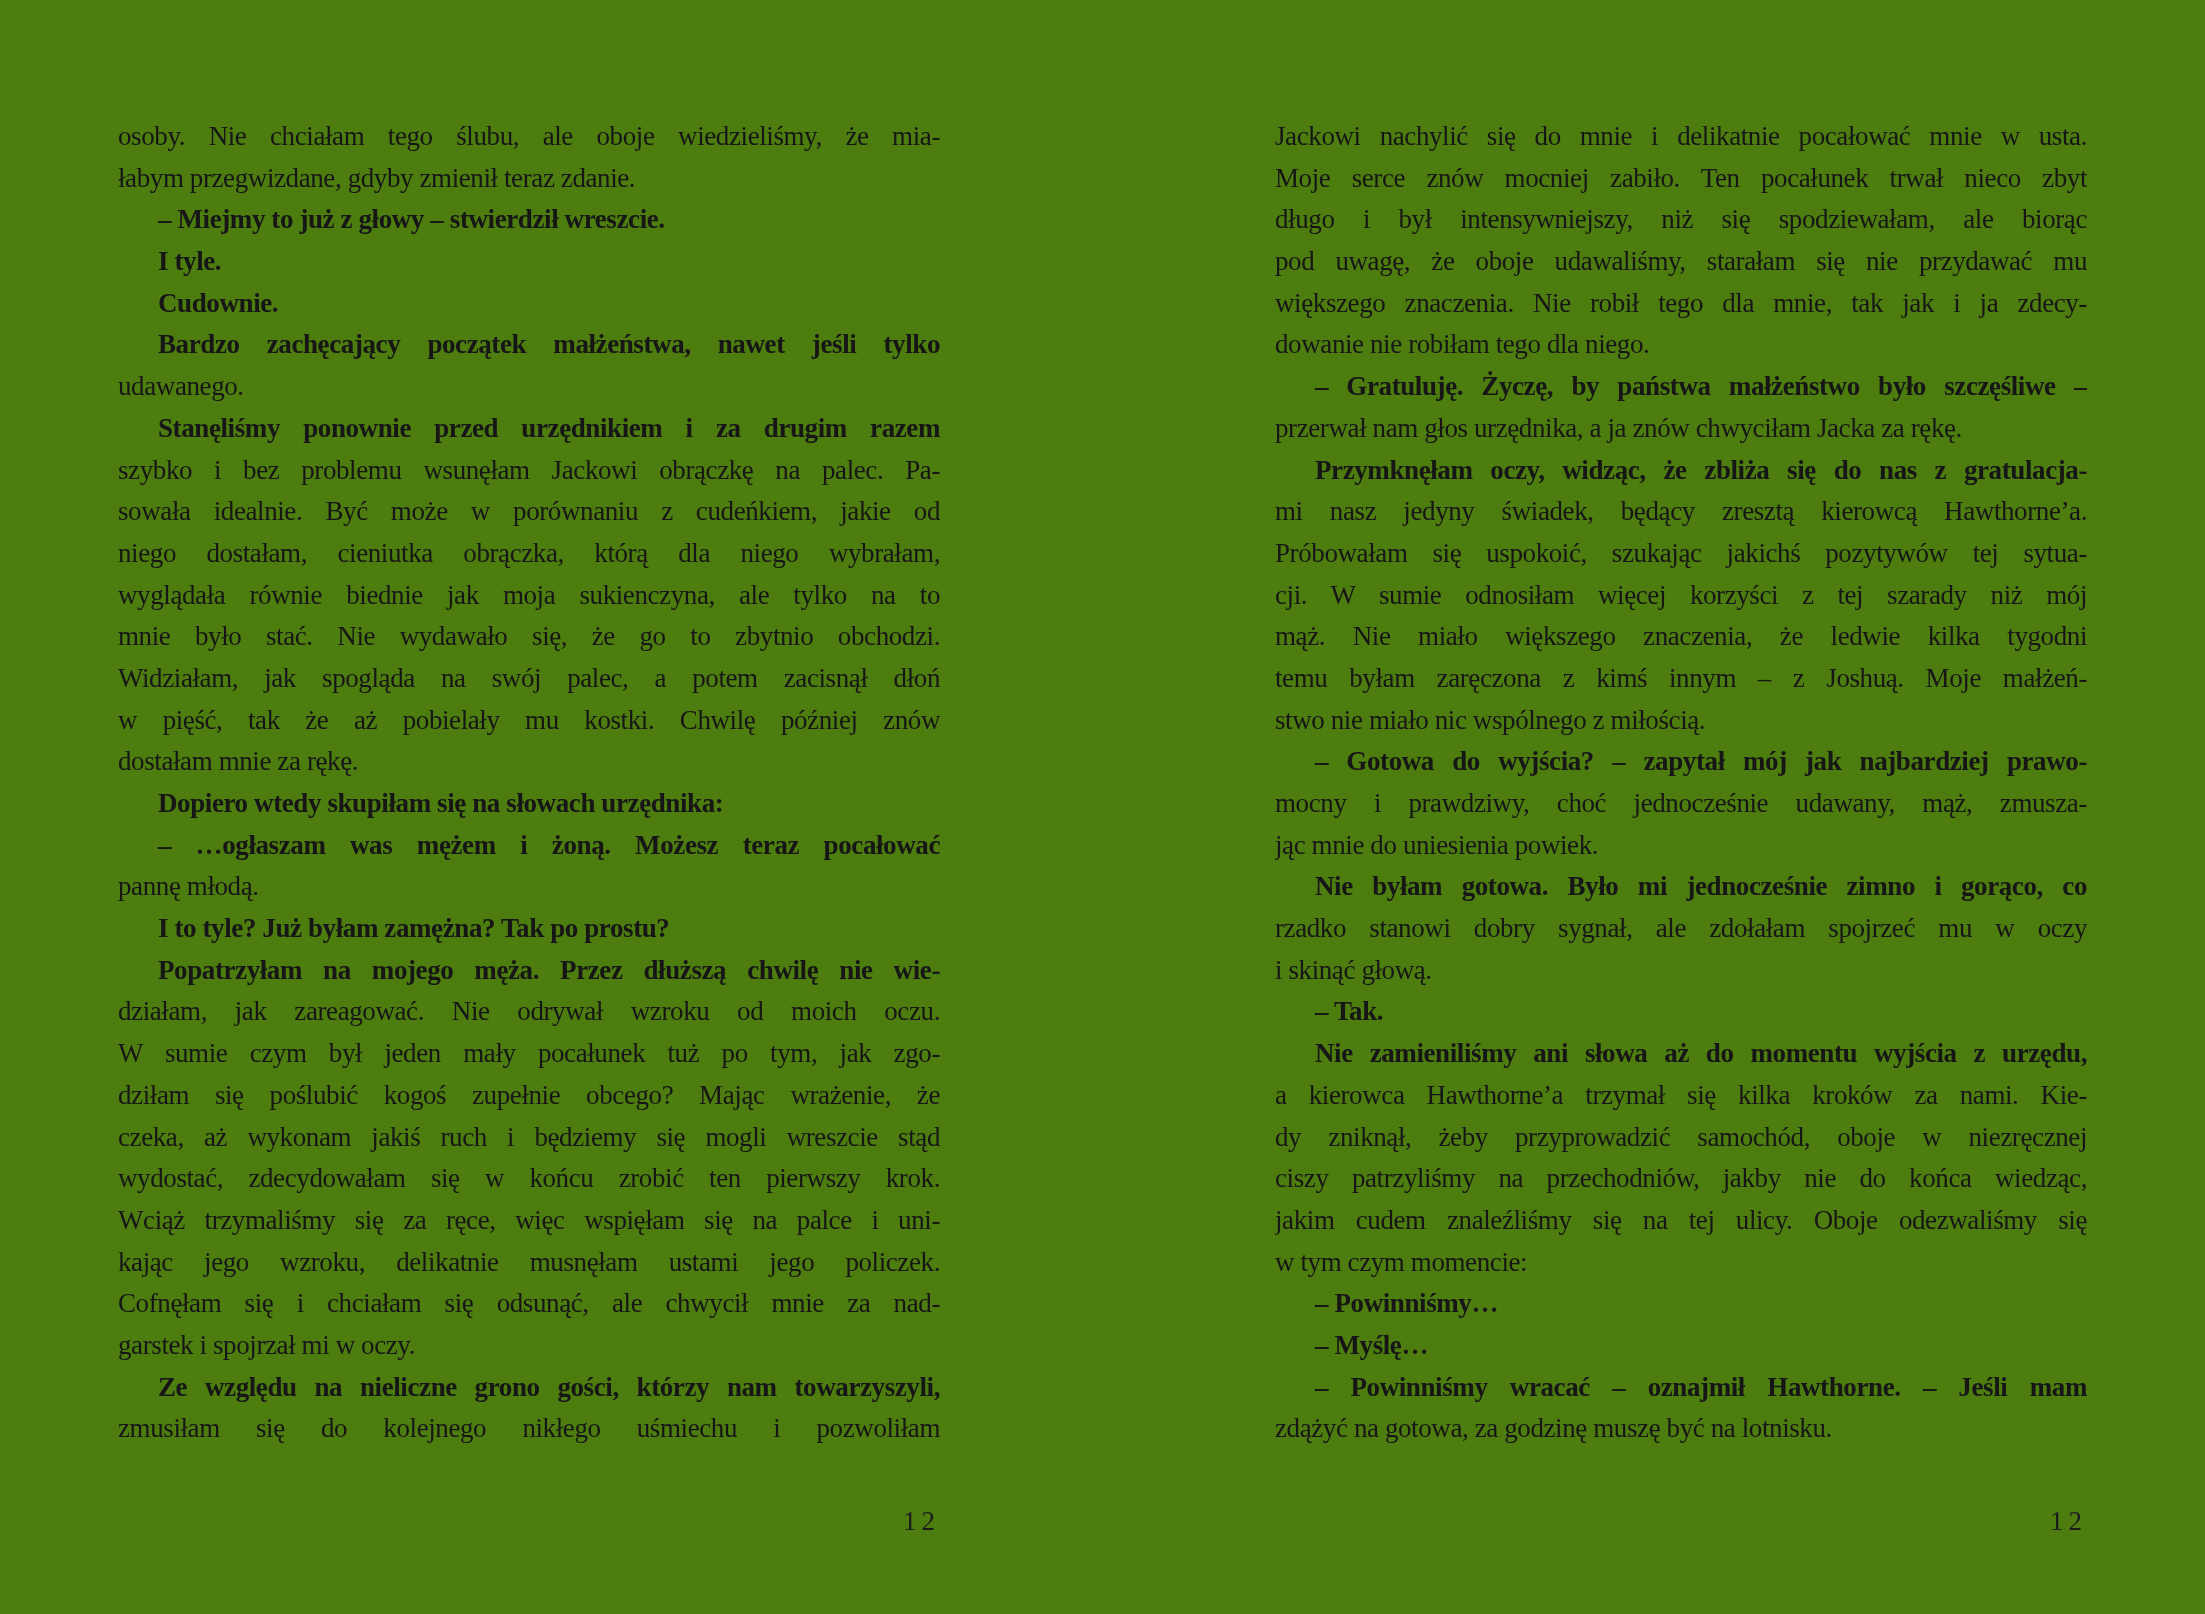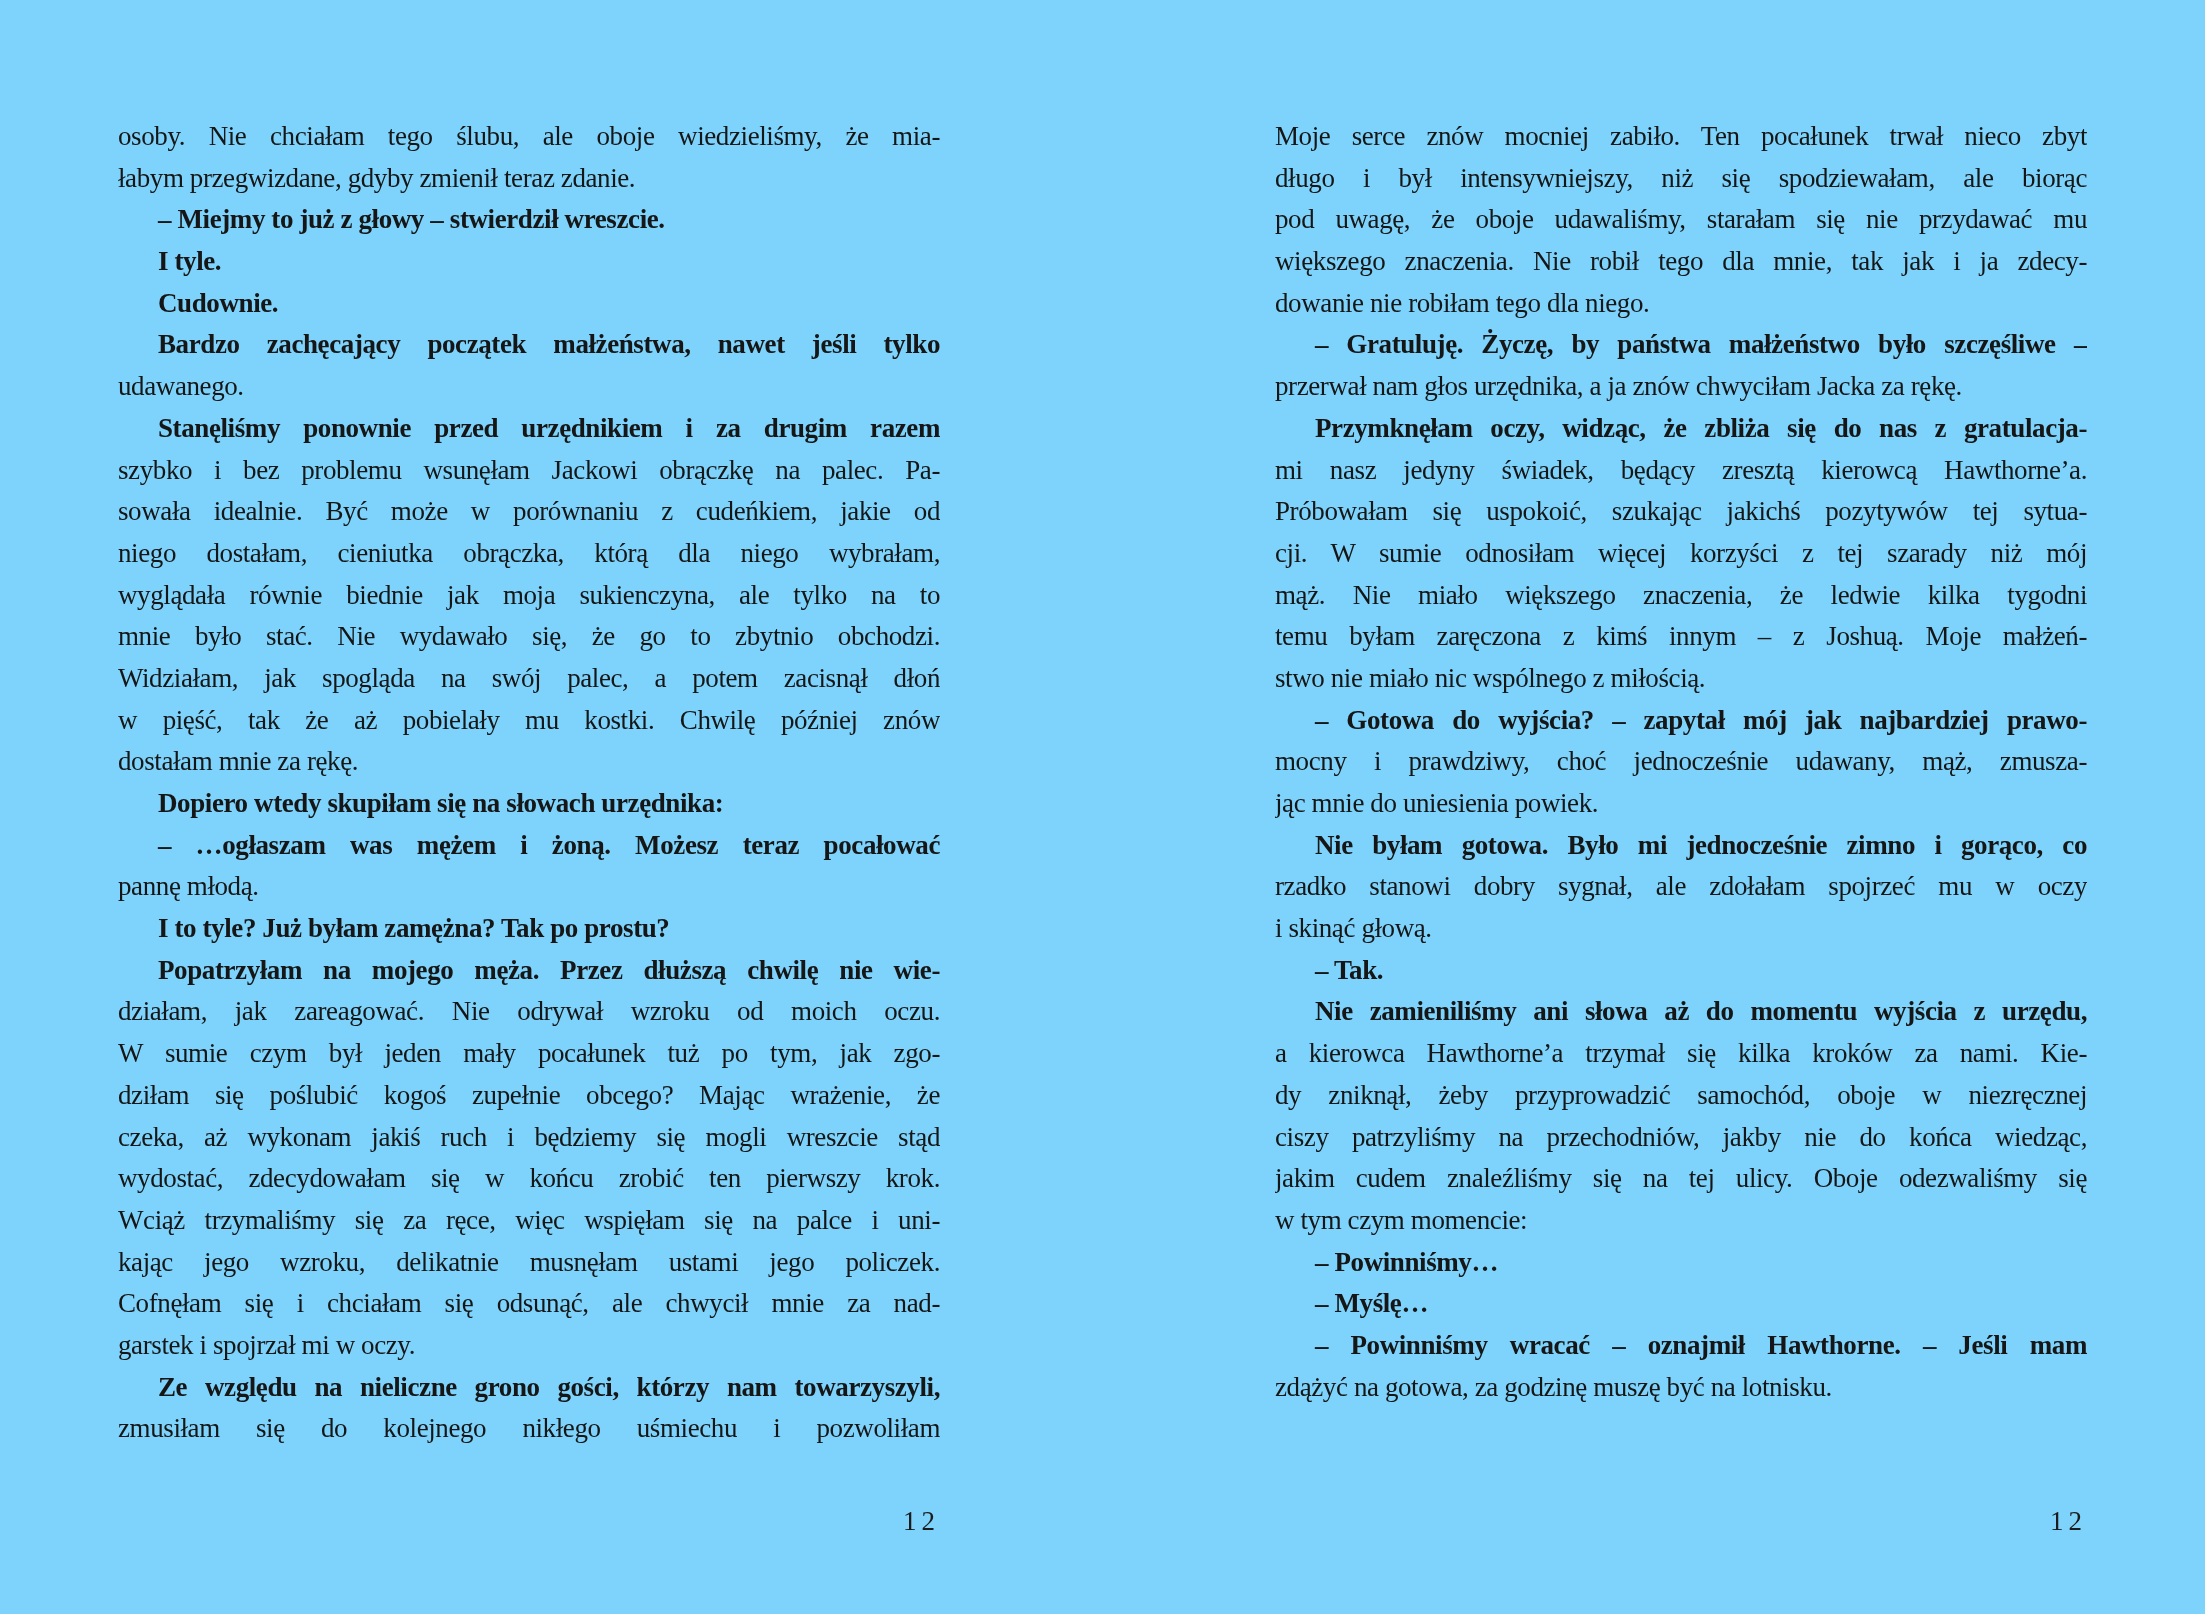--- a/index.html
+++ b/index.html
@@ -4,21 +4,21 @@
 <style>
   html, body {
     margin: 0;
     padding: 0;
     background: #ffffff;
   }
   .spread {
     position: relative;
     width: 2205px;
     height: 1614px;
-    background: #7dd3fc;
+    background: #4d7c0f;
     color: #161616;
     font-family: "Liberation Serif", "DejaVu Serif", serif;
     overflow: hidden;
   }
   .textblock {
     position: absolute;
     top: 116px;
     overflow: hidden;
   }
   .textblock.left  { left: 118px;  width: 822px; }
@@ -85,20 +85,21 @@
       <div class="line just">wydostać, zdecydowałam się w końcu zrobić ten pierwszy krok.</div>
       <div class="line just">Wciąż trzymaliśmy się za ręce, więc wspięłam się na palce i uni-</div>
       <div class="line just">kając jego wzroku, delikatnie musnęłam ustami jego policzek.</div>
       <div class="line just">Cofnęłam się i chciałam się odsunąć, ale chwycił mnie za nad-</div>
       <div class="line">garstek i spojrzał mi w oczy.</div>
       <div class="line indent just">Ze względu na nieliczne grono gości, którzy nam towarzyszyli,</div>
       <div class="line just">zmusiłam się do kolejnego nikłego uśmiechu i pozwoliłam</div>
     </div>
 
   <div class="textblock right" id="right-text">
+      <div class="line just">Jackowi nachylić się do mnie i delikatnie pocałować mnie w usta.</div>
       <div class="line just">Moje serce znów mocniej zabiło. Ten pocałunek trwał nieco zbyt</div>
       <div class="line just">długo i był intensywniejszy, niż się spodziewałam, ale biorąc</div>
       <div class="line just">pod uwagę, że oboje udawaliśmy, starałam się nie przydawać mu</div>
       <div class="line just">większego znaczenia. Nie robił tego dla mnie, tak jak i ja zdecy-</div>
       <div class="line">dowanie nie robiłam tego dla niego.</div>
       <div class="line indent just">– Gratuluję. Życzę, by państwa małżeństwo było szczęśliwe –</div>
       <div class="line">przerwał nam głos urzędnika, a ja znów chwyciłam Jacka za rękę.</div>
       <div class="line indent just">Przymknęłam oczy, widząc, że zbliża się do nas z gratulacja-</div>
       <div class="line just">mi nasz jedyny świadek, będący zresztą kierowcą Hawthorne’a.</div>
       <div class="line just">Próbowałam się uspokoić, szukając jakichś pozytywów tej sytua-</div>

